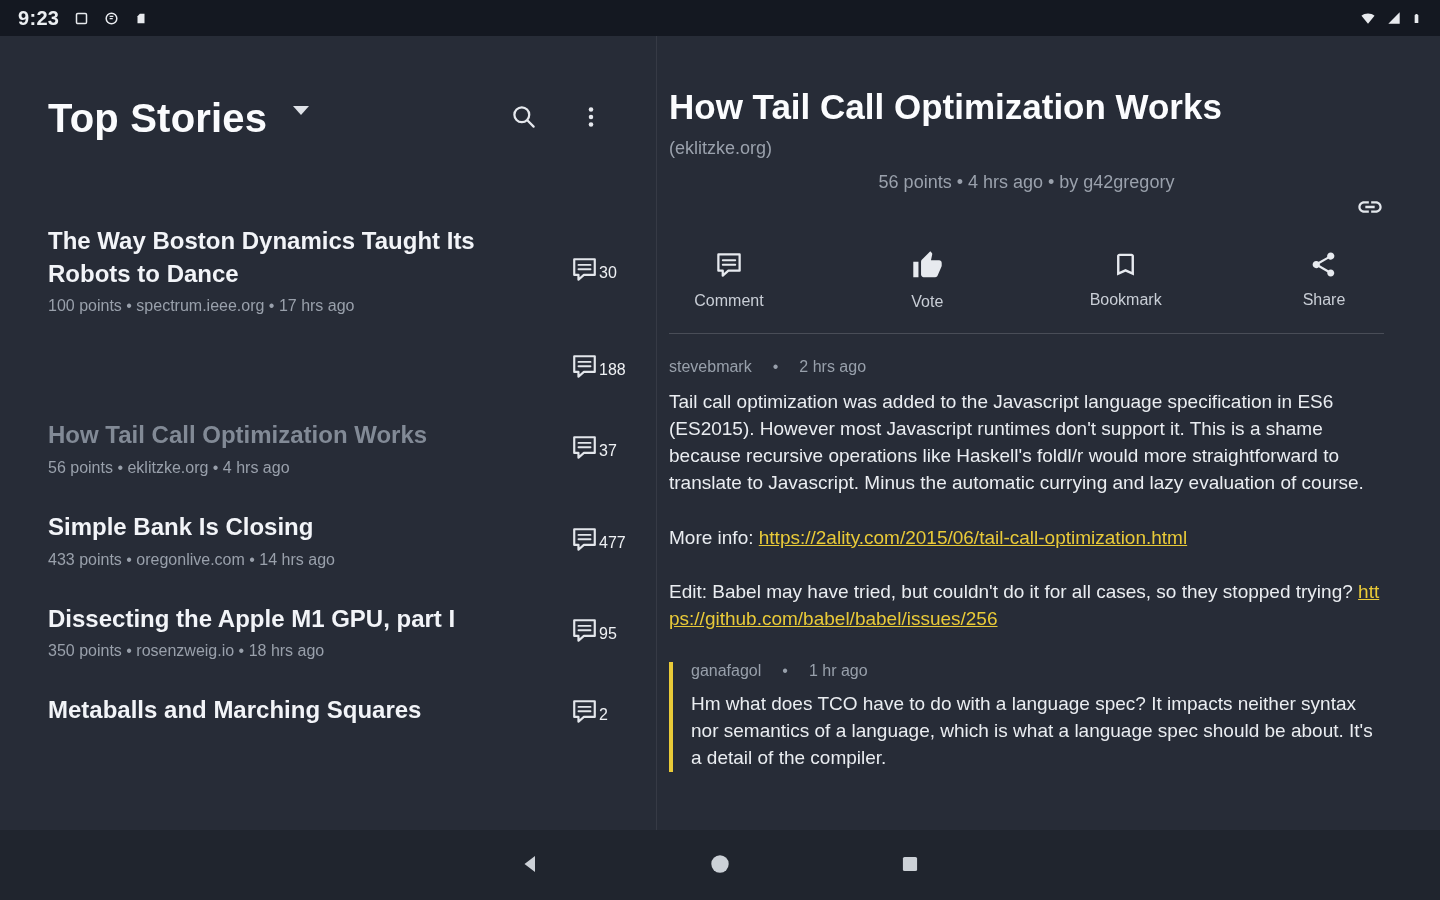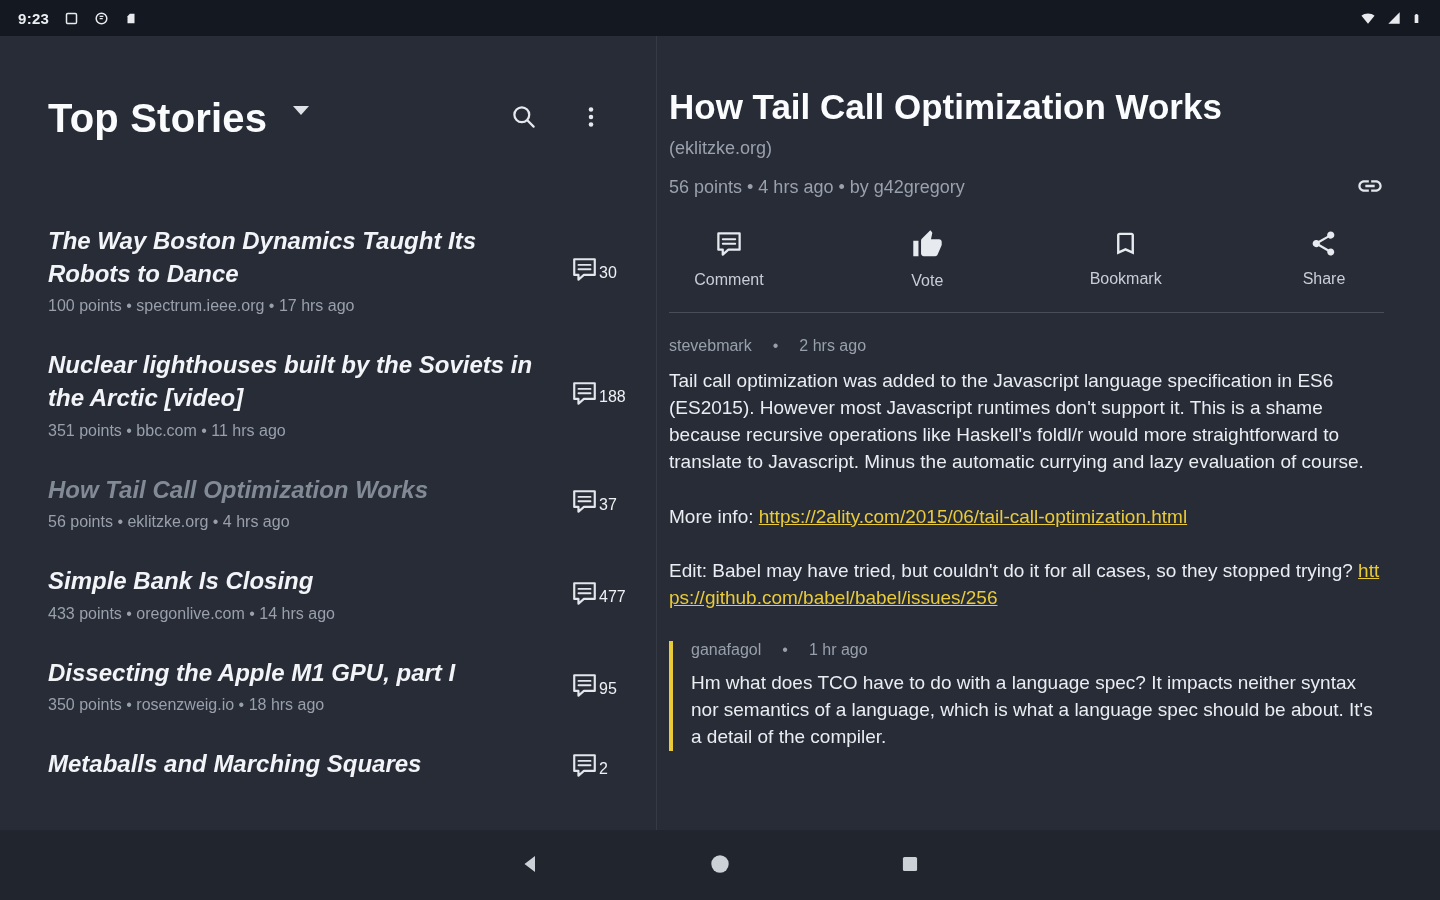--- a/index.html
+++ b/index.html
@@ -12,21 +12,21 @@
 
   
   .status-bar {
     height:36px; flex:0 0 auto; background:#141821;
     display:flex; align-items:center; justify-content:space-between;
     padding:0 18px; color:#eceff2;
   }
   .status-left, .status-right { display:flex; align-items:center; }
   .status-left { gap:15px; }
   .status-right { gap:9px; }
-  .status-time { font-size:15px; font-weight:700; letter-spacing:.3px; }
+  .status-time { font-size:20px; font-weight:700; letter-spacing:.3px; }
   .status-icon { display:flex; align-items:center; color:#e8eaee; }
 
   
   .content { flex:1 1 auto; display:flex; min-height:0; background:#272c37; }
 
   
   .left-pane {
     width:657px; flex:0 0 auto; padding-left:48px;
     border-right:1px solid rgba(255,255,255,.07);
     overflow:hidden;
@@ -42,34 +42,34 @@
   .header-spacer { flex:1; }
   .icon-btn {
     width:42px; height:42px; display:flex; align-items:center; justify-content:center;
     color:#e6e9ee; background:none; border:none; cursor:pointer;
   }
   .icon-btn + .icon-btn { margin-left:26px; }
 
   .story-list { list-style:none; margin-top:64px; padding-right:40px; }
   .story { display:flex; padding:17px 0; cursor:pointer; }
   .story-text { max-width:505px; }
-  .story-title { font-size:24px; font-weight:700; line-height:1.36; color:#f2f4f8;font-style:italic; }
+  .story-title { font-size:24px; font-weight:700; line-height:1.36; color:#f2f4f8; }
   .story.selected .story-title { color:#828a96; }
   .story-meta { font-size:16px; color:#99a0ab; margin-top:7px; }
   .story-comments {
     margin-left:auto; width:46px; display:flex; flex-direction:row;
     align-items:center; color:#e3e6eb; padding-top:3px; flex:0 0 auto;
   }
   .comment-count { font-size:16px; font-weight:400; color:#eff1f4; margin-top:3px; }
 
   
   .detail-pane { flex:1 1 auto; min-width:0; padding:50px 56px 0 12px; overflow:hidden; }
   .detail-title { font-size:35px; font-weight:700; color:#fbfcfe; line-height:1.2; }
   .detail-domain { font-size:18px; color:#9aa1ac; margin-top:10px; }
-  .detail-meta-row { display:flex; align-items:center; margin-top:13px; }
+  .detail-meta-row { display:flex; align-items:center; margin-top:13px;flex-direction:column; }
   .detail-meta { font-size:18px; color:#9aa1ac; }
   .link-btn { margin-left:auto; background:none; border:none; color:#e3e7ec; cursor:pointer; display:flex; }
 
   .action-row { display:flex; justify-content:space-between; margin-top:26px; padding:0 10px; }
   .action-btn {
     display:flex; flex-direction:column; align-items:center; gap:9px;
     width:100px; background:none; border:none; color:#e7eaef; cursor:pointer;
   }
   .action-label { font-size:16px; color:#c9ced6; }
 
@@ -179,24 +179,20 @@
               <svg width="29" height="29" viewBox="0 0 24 24" fill="none" stroke="currentColor" stroke-width="1.8" stroke-linejoin="round" stroke-linecap="round">
                   <path d="M20.5 3.5H3.5v13H7v4l4.5-4h9v-13z"></path>
                   <path d="M7 8.2h10M7 11.8h10" stroke-width="1.5"></path>
                 </svg>
             </span>
             <span class="comment-count">30</span>
           </div>
         </li>
 
         <li class="story">
-          <div class="story-text">
-            <div class="story-title">Nuclear lighthouses built by the Soviets in the Arctic [video]</div>
-            <div class="story-meta">351 points • bbc.com • 11 hrs ago</div>
-          </div>
           <div class="story-comments">
             <span>
               <svg width="29" height="29" viewBox="0 0 24 24" fill="none" stroke="currentColor" stroke-width="1.8" stroke-linejoin="round" stroke-linecap="round">
                   <path d="M20.5 3.5H3.5v13H7v4l4.5-4h9v-13z"></path>
                   <path d="M7 8.2h10M7 11.8h10" stroke-width="1.5"></path>
                 </svg>
             </span>
             <span class="comment-count">188</span>
           </div>
         </li>

